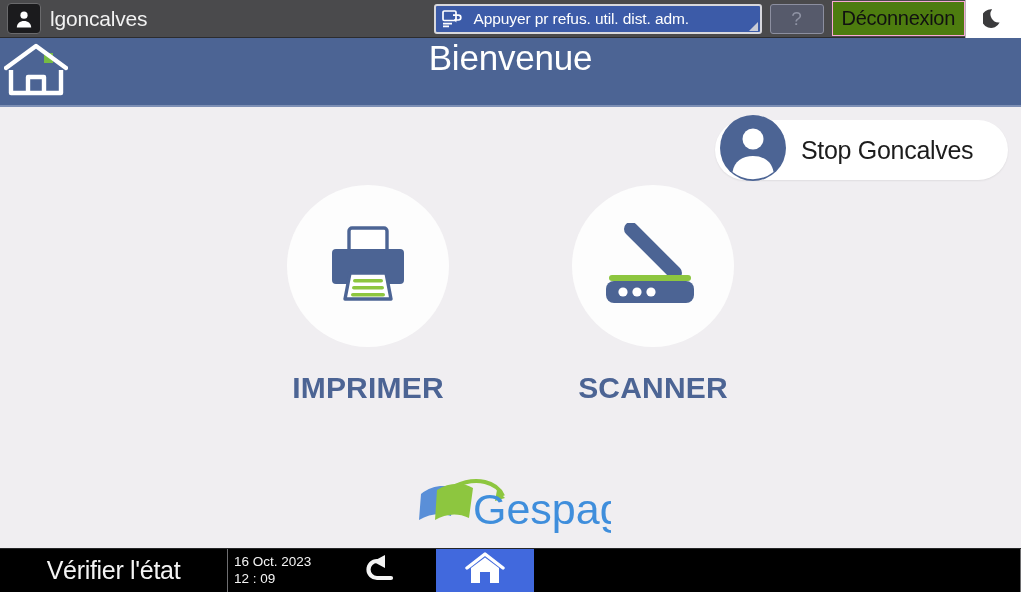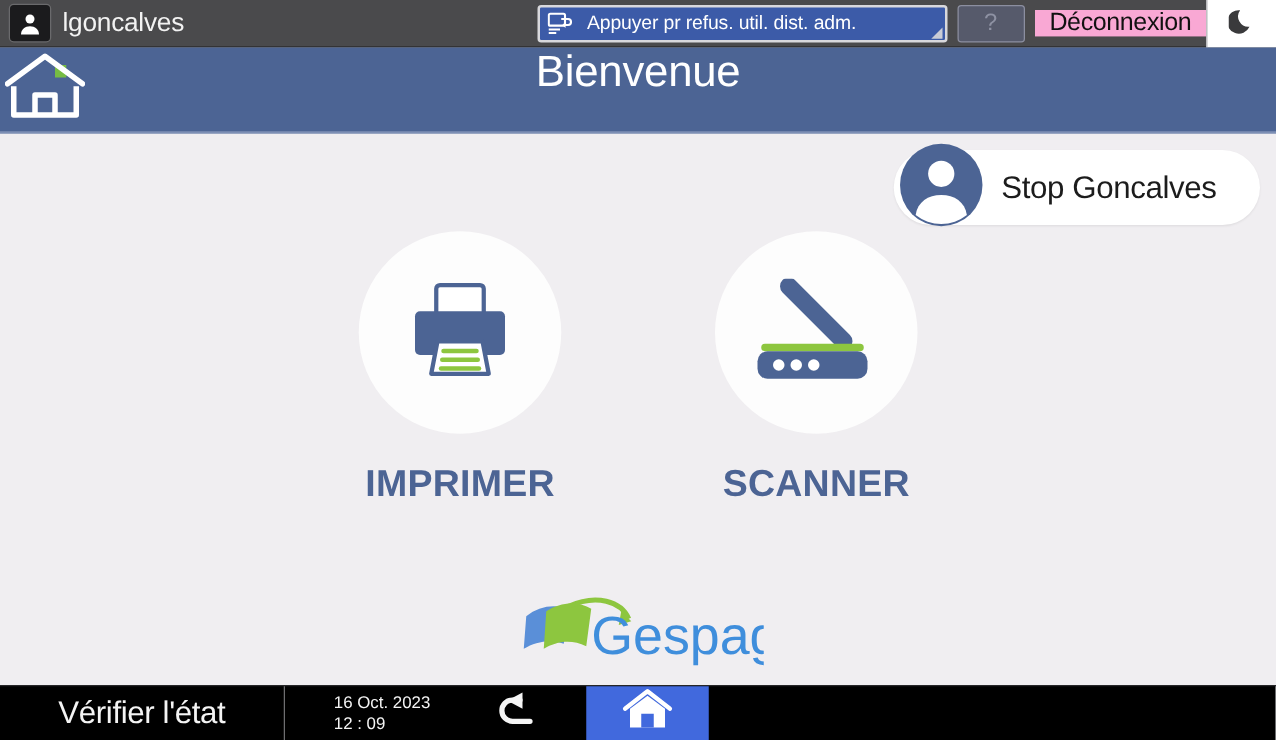--- a/index.html
+++ b/index.html
@@ -74,25 +74,25 @@
     width: 54px; height: 30px;
     margin-left: 8px;
     background: #565a6b;
     border: 1px solid #8c8fa0;
     border-radius: 3px;
     color: #8e92a3;
     font-size: 19px;
     display: flex; align-items: center; justify-content: center;
   }
   .logout-btn {
-    height: 21px;
+    height: 35px;
     margin-left: 8px;
     padding: 0 9px;
-    background: #f9a8d4;
-    border: 3px solid #f9a8d4;
+    background: #4d7c0f;
+    border: 1px solid #f9a8d4;
     color: #111111;
     font-size: 20px;
     display: flex; align-items: center; justify-content: center;
     letter-spacing: -0.3px;
   }
   .sleep-btn {
     width: 56px; height: 38px;
     background: #ffffff;
     border-left: 1px solid #b4b4b8;
     display: flex; align-items: center; justify-content: center;
@@ -195,21 +195,20 @@
     letter-spacing: -0.3px;
     border-right: 1px solid #6e6e70;
   }
   .bb-datetime {
     width: 100px;
     display: flex; flex-direction: column; justify-content: center;
     padding-left: 6px;
     color: #f4f4f4;
     font-size: 13.5px;
     line-height: 1.22;
-    margin-left: 33px;
   }
   .bb-back {
     width: 108px;
     display: flex; align-items: center; justify-content: center;
   }
   .bb-home {
     width: 98px;
     background: #4169dd;
     display: flex; align-items: center; justify-content: center;
   }

